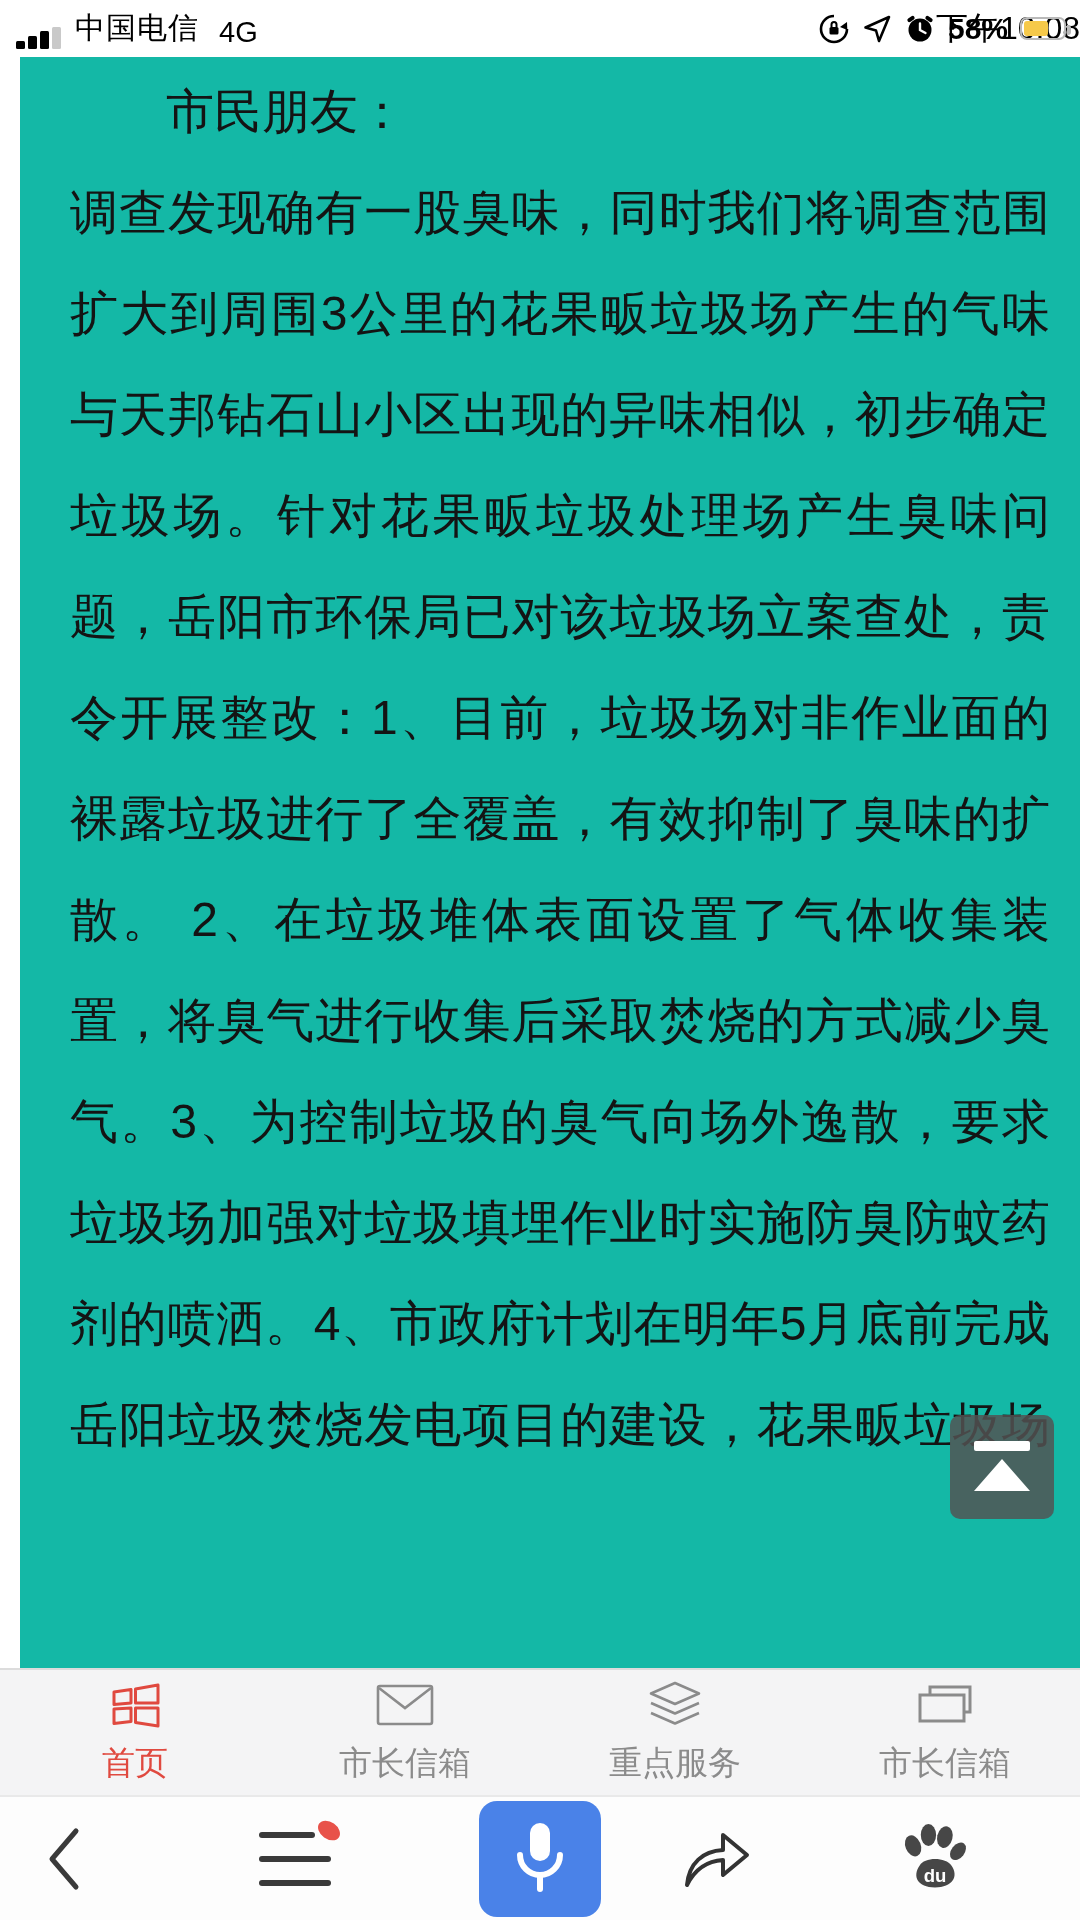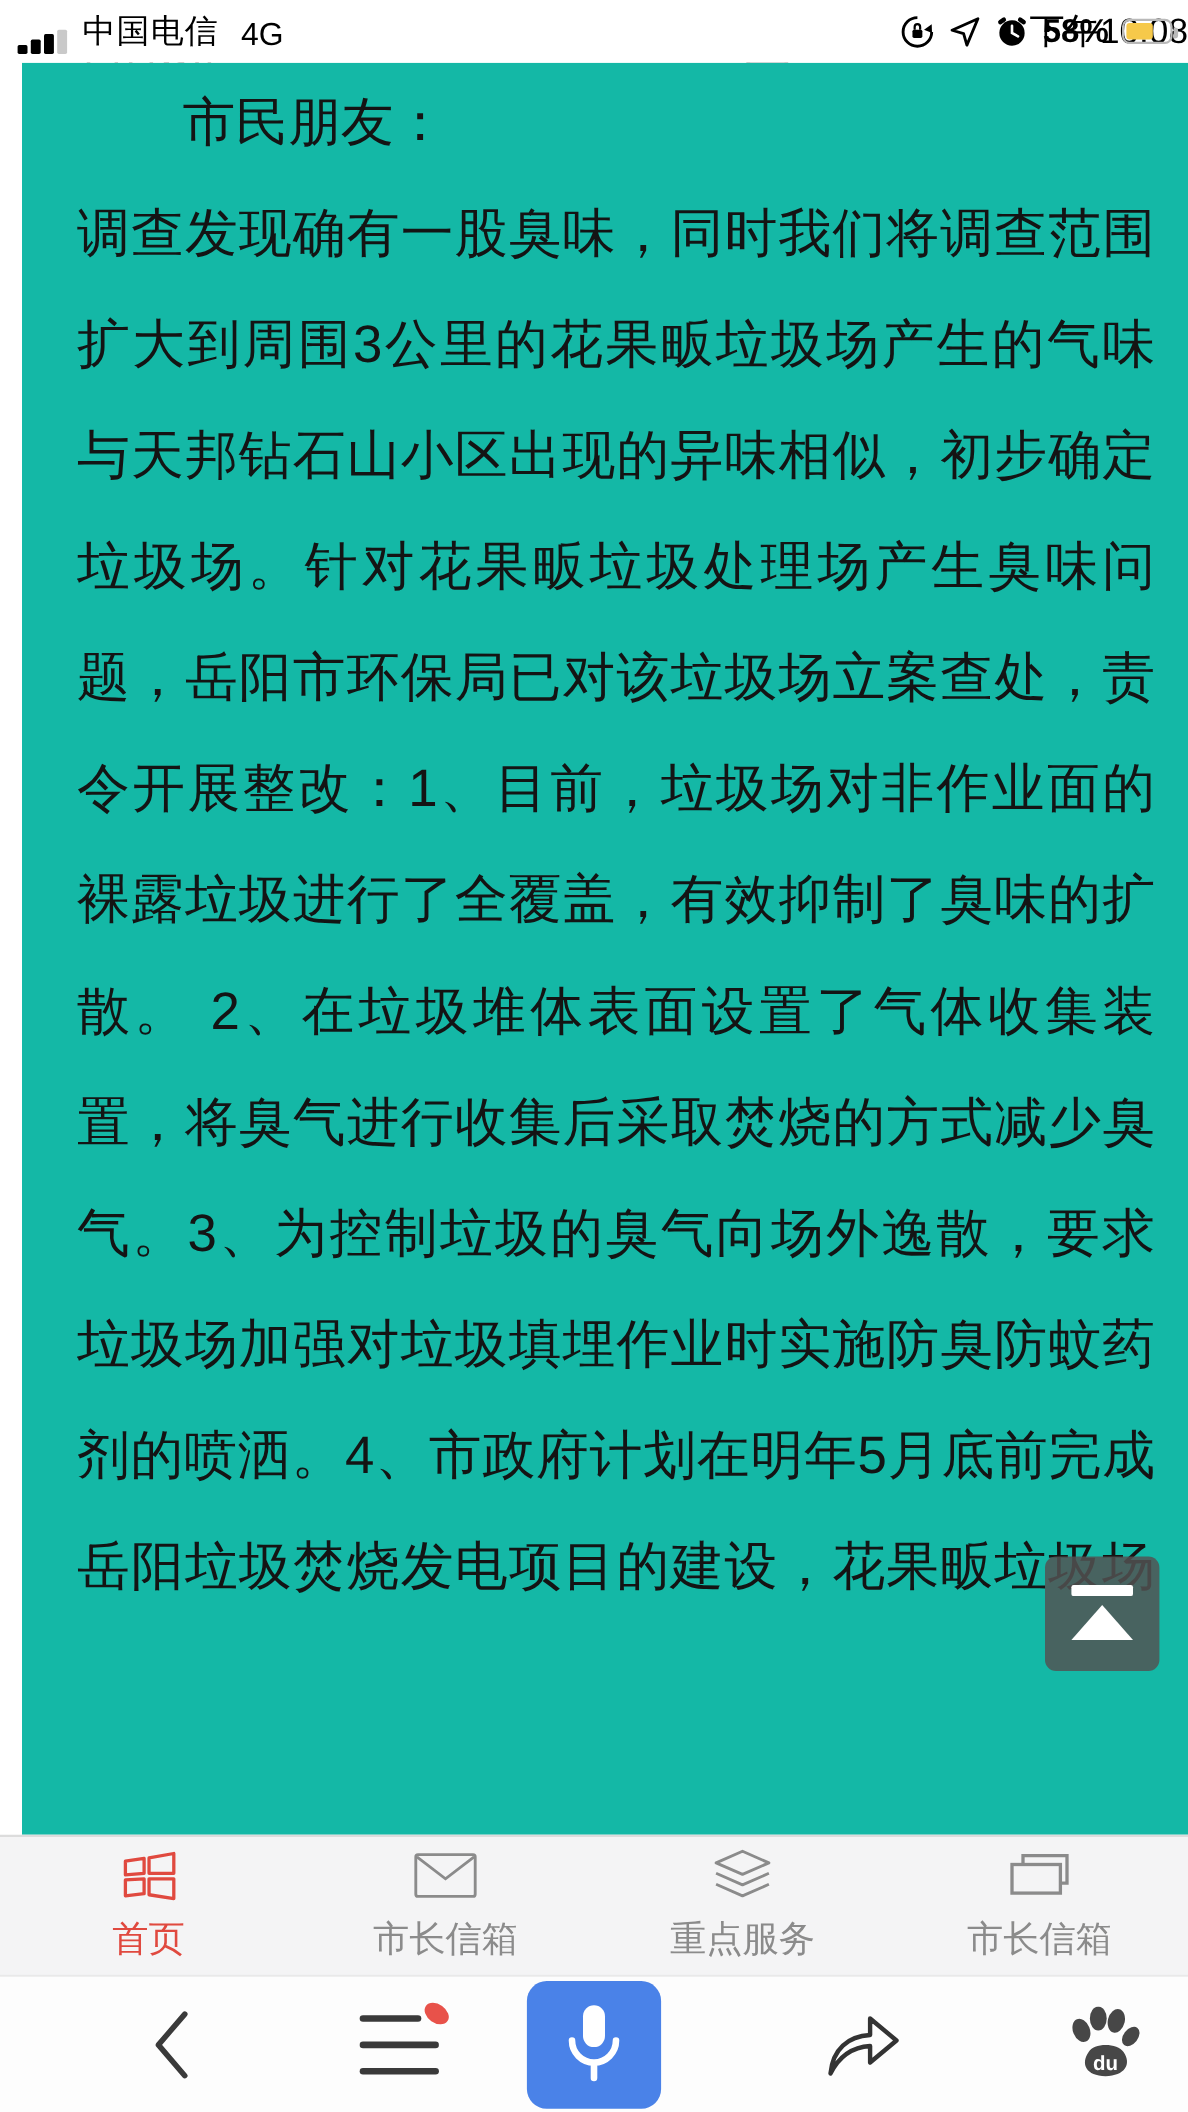--- a/index.html
+++ b/index.html
@@ -63,21 +63,21 @@
   }
   .nav-item{flex:1;display:flex;flex-direction:column;align-items:center;justify-content:center;gap:10px;cursor:pointer;}
   .nav-item .nicon{height:52px;display:flex;align-items:center;justify-content:center;}
   .nav-item .nlabel{font-size:33px;color:#8b8b8b;}
   .nav-item.active .nlabel{color:#e0493f;}
   
   .toolbar{
     position:absolute;top:1795px;left:0;width:1080px;height:125px;background:#fdfdfd;
     border-top:2px solid #e9e9e9;display:flex;align-items:center;justify-content:space-around;z-index:20;box-sizing:border-box;
   }
-  .tb-btn{background:none;border:none;padding:0;width:140px;height:110px;display:flex;align-items:center;justify-content:flex-end;cursor:pointer;position:relative;}
+  .tb-btn{background:none;border:none;padding:0;width:140px;height:110px;display:flex;align-items:center;justify-content:flex-start;cursor:pointer;position:relative;}
   .menu-lines{position:relative;width:72px;height:58px;}
   .menu-lines i{position:absolute;left:0;height:6px;background:#3a3a3a;border-radius:3px;display:block;}
   .menu-lines i.m1{top:2px;width:56px;}
   .menu-lines i.m2{top:26px;width:72px;}
   .menu-lines i.m3{top:50px;width:72px;}
   .menu-dot{position:absolute;left:58px;top:-8px;width:24px;height:17px;border-radius:50%;transform:rotate(35deg);background:#e8524a;}
   .mic-btn{width:122px;height:116px;border-radius:18px;background:#4a82e8;border:none;display:flex;align-items:center;justify-content:center;cursor:pointer;}
 </style>
 </head>
 <body>

